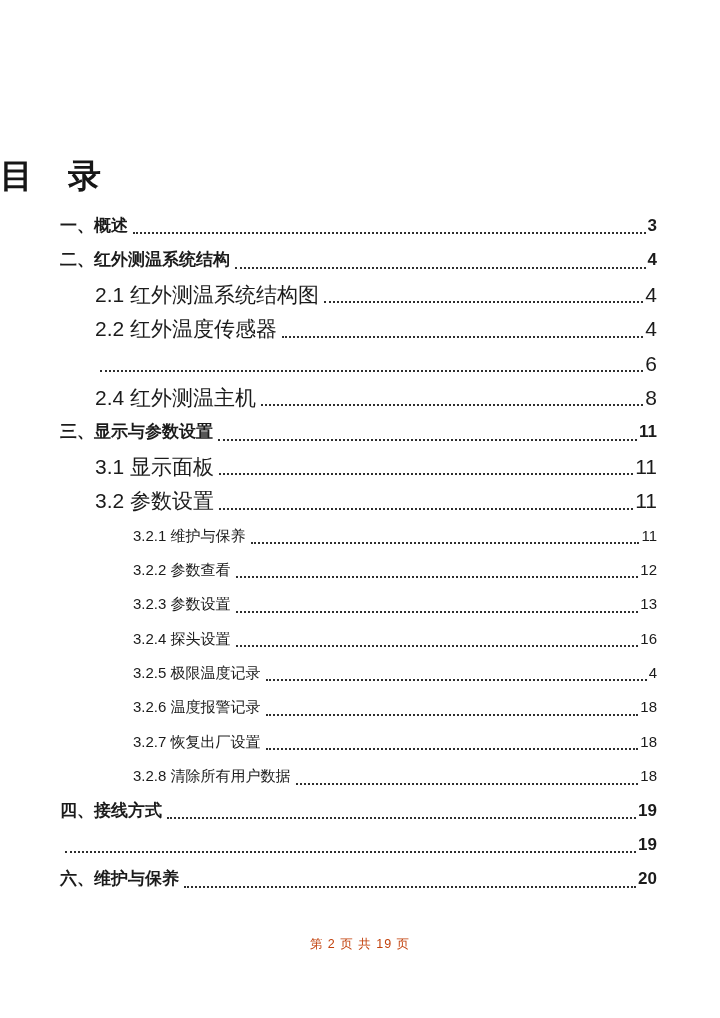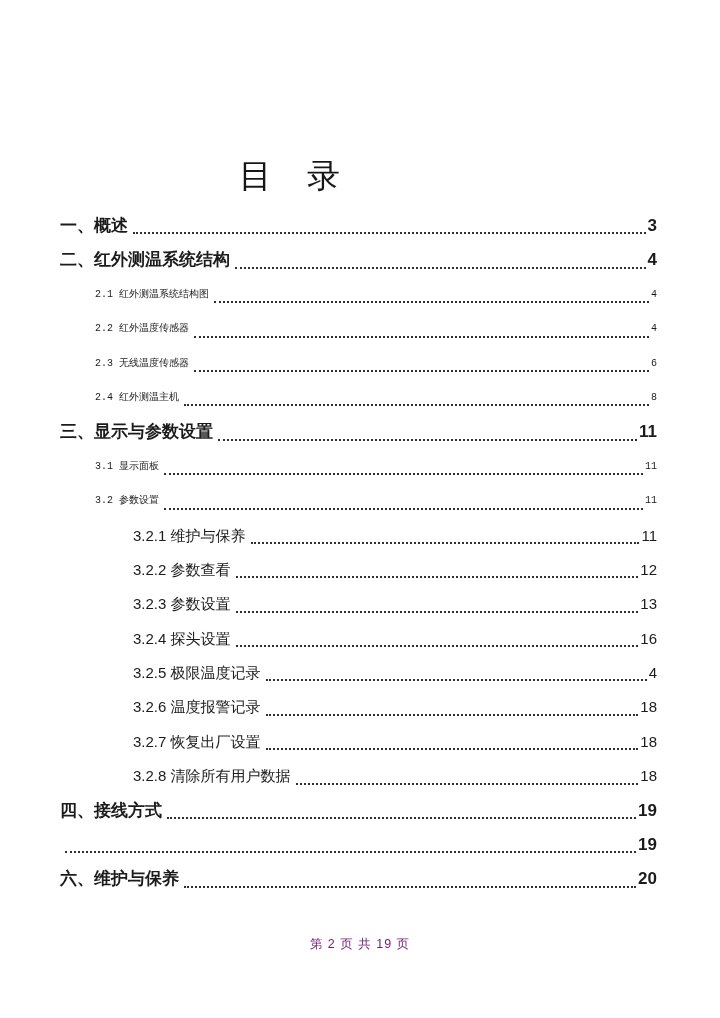--- a/index.html
+++ b/index.html
@@ -12,23 +12,22 @@
   }
   .page {
     position: relative;
     width: 720px; height: 1018px;
     background: #ffffff;
     overflow: hidden;
   }
   .doc-title {
     position: absolute;
     top: 154px; left: 0; width: 580px;
-    text-align: center;
     font-size: 33px;
-    font-weight: 400;
+    font-weight: 700;
     letter-spacing: 1px;
     color: #161616;
   }
   .toc {
     position: absolute;
     left: 60px; top: 209px; width: 597px;
   }
   .row {
     display: flex;
     height: 34.4px;
@@ -39,28 +38,28 @@
   .leader { flex: 1 1 auto; position: relative; min-width: 12px; }
   .leader::after {
     content: "";
     position: absolute;
     left: 5px; right: 2px; bottom: 9px;
     border-bottom: 2px dotted #2e2e2e;
   }
   .pg { white-space: nowrap; }
   .lvl1 { font-weight: 700; font-size: 17px; }
   .lvl1 .pg { font-weight: 600; }
-  .lvl2 { font-size: 10px; padding-left: 35px; font-family: Liberation Mono, monospace; }
+  .lvl2 { font-size: 21px; padding-left: 35px; }
   .lvl3 { font-size: 15px; padding-left: 73px; }
   .footer {
     position: absolute;
     top: 936px; left: 0; width: 720px;
     text-align: center;
     font-size: 12.5px;
-    color: #701a75;
+    color: #c2410c;
     letter-spacing: 1px;
   }
 </style>
 </head>
 <body>
 
 <div class="page">
 
   <div class="doc-title">目　录</div>
 
@@ -84,21 +83,20 @@
       <span class="pg">4</span>
     </div>
 
     <div class="row lvl2">
       <span class="lbl">2.2 红外温度传感器</span>
       <span class="leader"></span>
       <span class="pg">4</span>
     </div>
 
     <div class="row lvl2">
-      <span class="lbl">2.3 无线温度传感器</span>
       <span class="leader"></span>
       <span class="pg">6</span>
     </div>
 
     <div class="row lvl2">
       <span class="lbl">2.4 红外测温主机</span>
       <span class="leader"></span>
       <span class="pg">8</span>
     </div>
 

